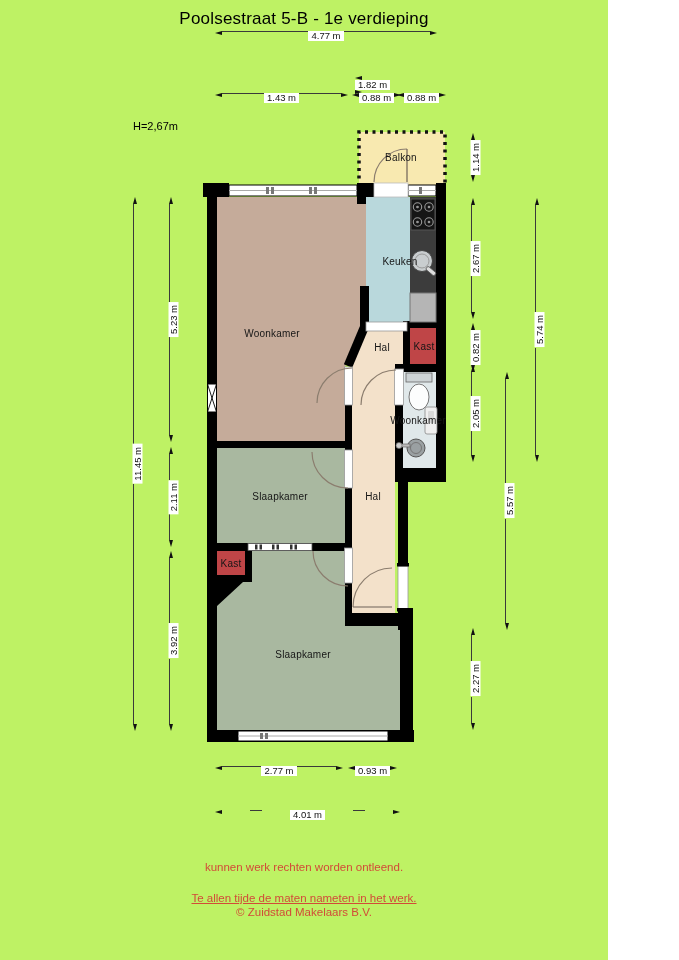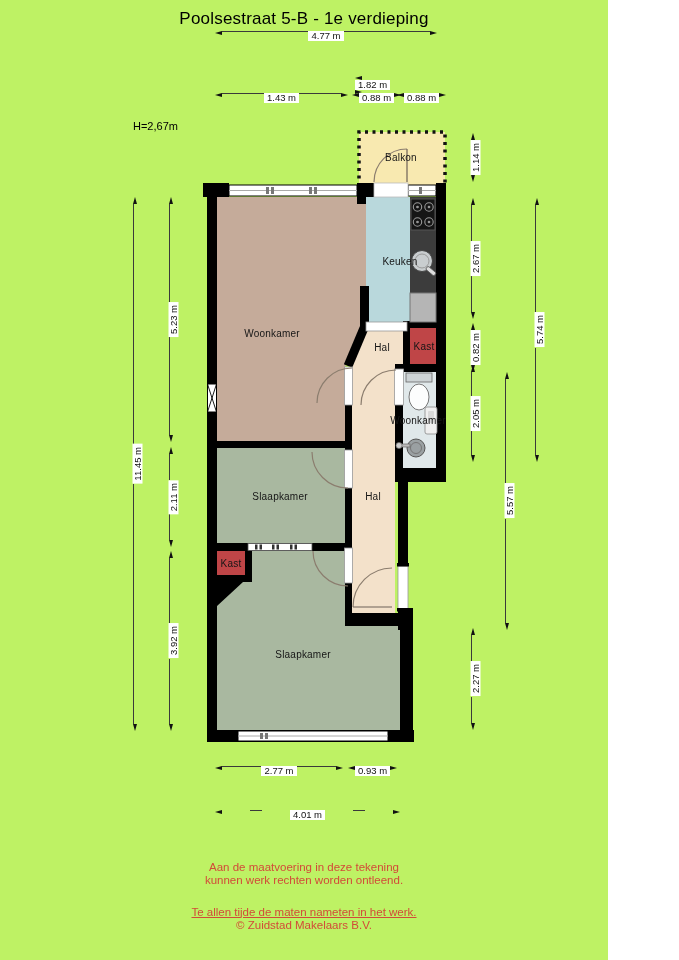--- a/index.html
+++ b/index.html
@@ -314,19 +314,18 @@
     </div>
   <div class="dim h" style="left:215px;top:810px;width:185px;height:14px;gap:28px;">
     <i class="ah a1"></i>
       <i class="ln"></i>
       <span class="lbl">4.01 m</span>
       <i class="ln"></i>
       <i class="ah a2"></i>
     </div>
 
   <div class="footer" id="footer-block" style="color: rgb(210, 75, 56);">
-    <div>Aan de maatvoering in deze tekening</div>
     <div>kunnen werk rechten worden ontleend.</div>
     <div class="p2">Te allen tijde de maten nameten in het werk.</div>
     <div>© Zuidstad Makelaars B.V.</div>
   </div>
 
 </div>
 
 </body></html>

